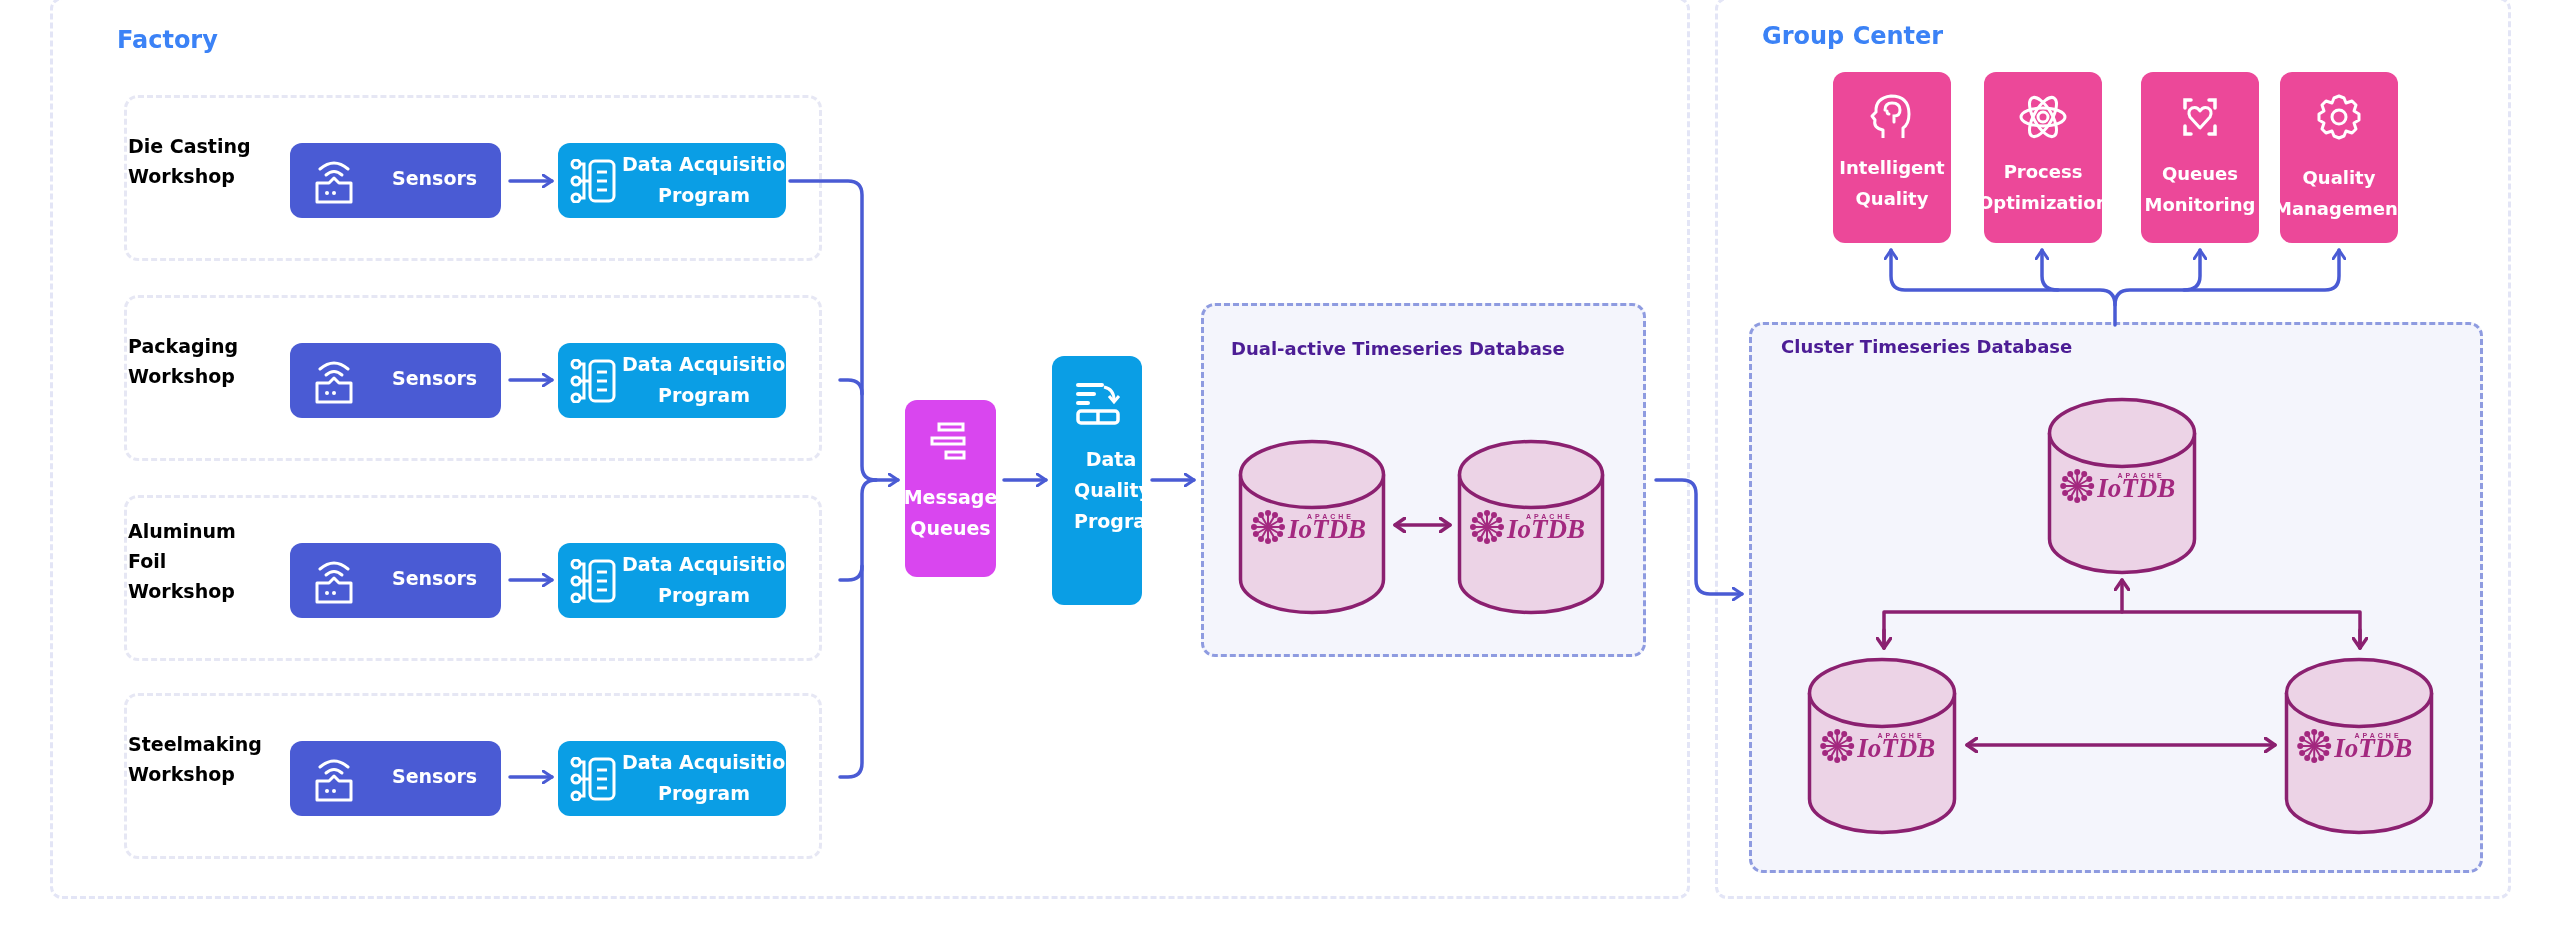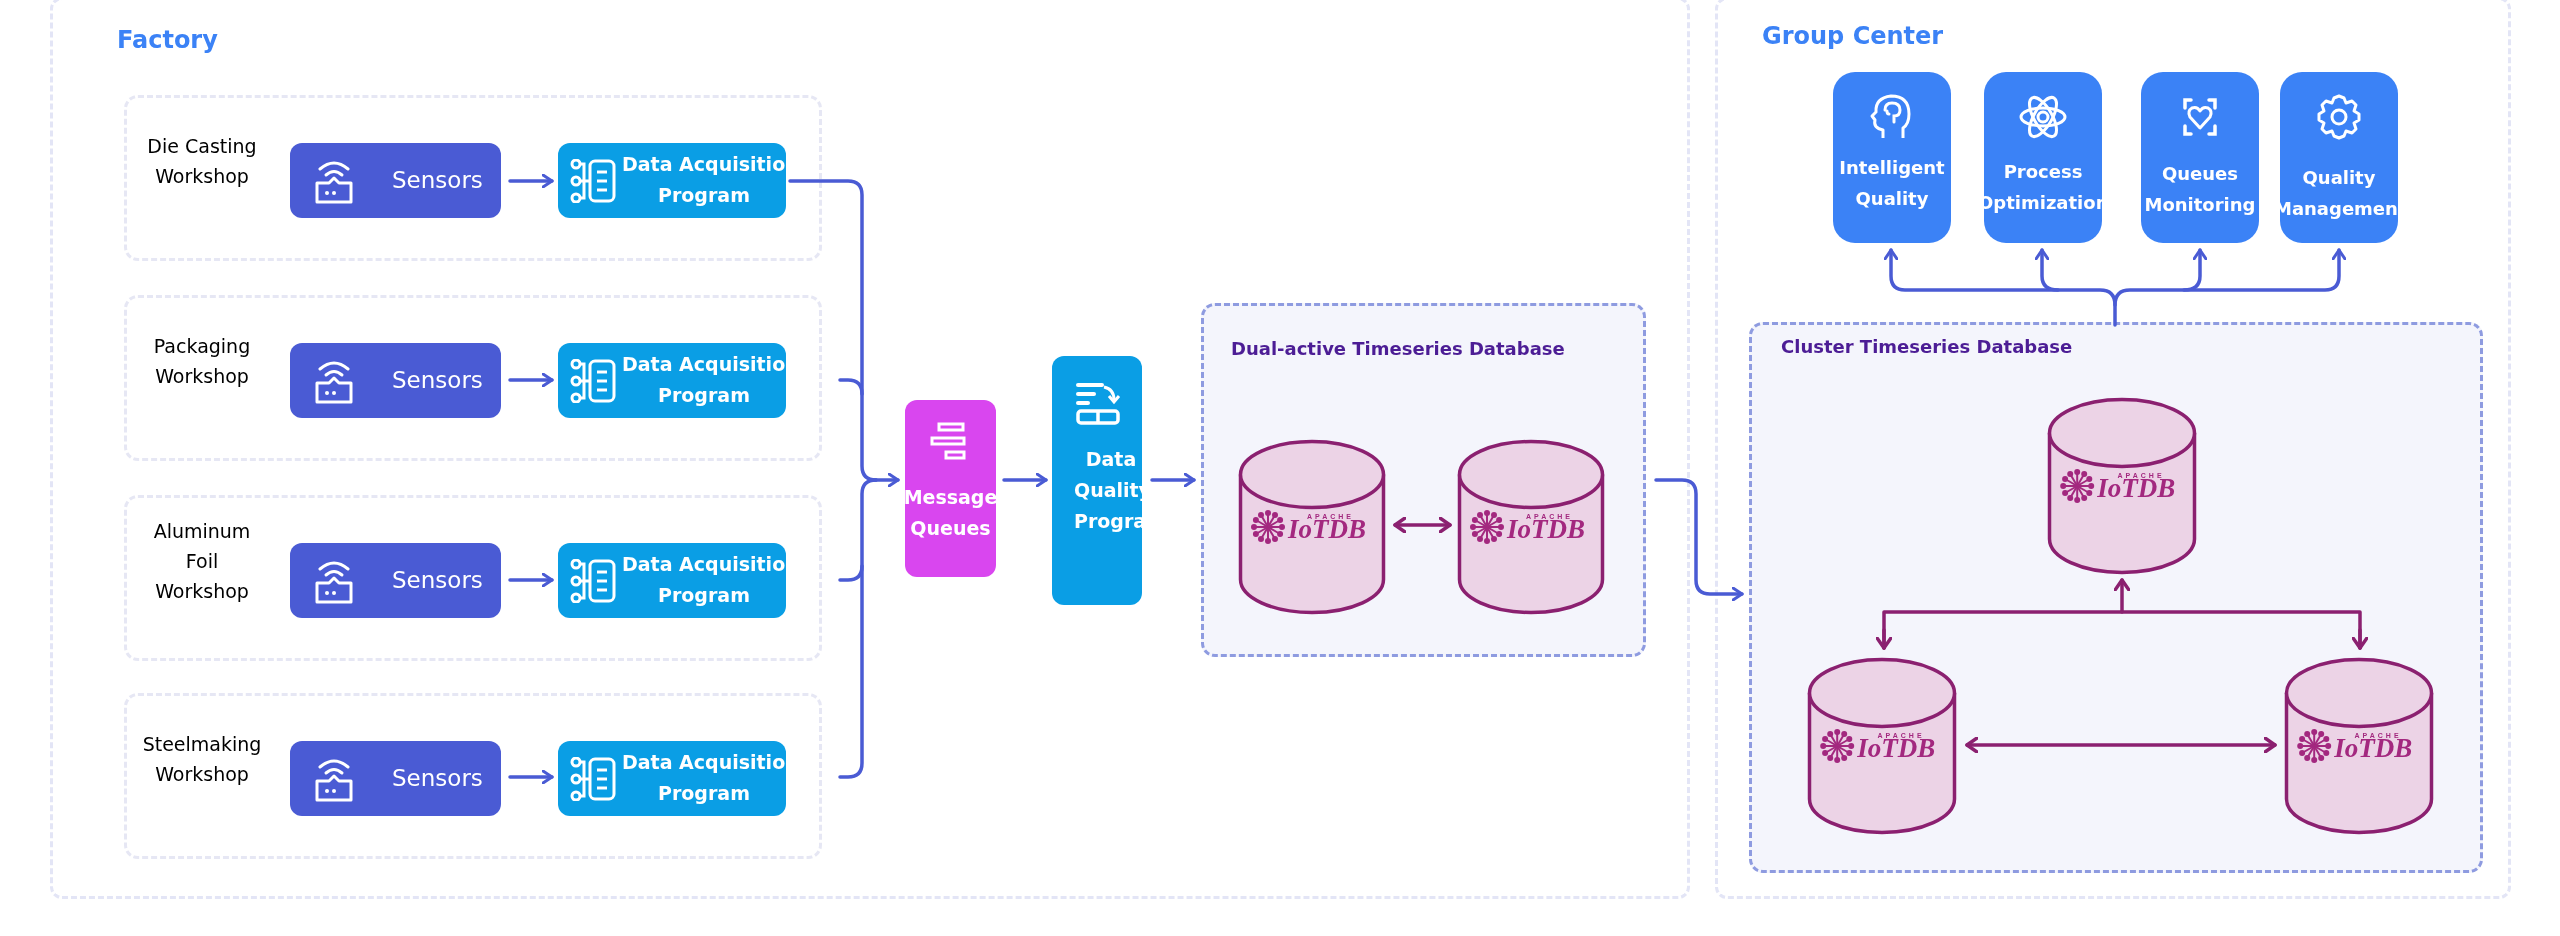--- a/index.html
+++ b/index.html
@@ -1,31 +1,31 @@
 <!DOCTYPE html>
 <html><head>
 <meta charset="utf-8">
 <style>
   * { box-sizing: border-box; margin: 0; padding: 0; }
   html, body { width: 2560px; height: 936px; background: #ffffff; overflow: hidden; }
   body { position: relative; font-family: "DejaVu Sans", "Liberation Sans", sans-serif; }
   .panel { position: absolute; border: 3px dashed #e3e5f6; border-radius: 12px; background: #ffffff; }
   .panel-title { position: absolute; font-weight: bold; font-size: 24px; color: #3b82f6; white-space: nowrap; }
   .row-box { position: absolute; border: 3px dashed #e6e7f4; border-radius: 14px; background: #fff; }
-  .row-label { position: absolute; font-weight: normal; font-size: 19px; line-height: 30px; text-align: center; color: #000; }
+  .row-label { position: absolute; font-weight: bold; font-size: 19px; line-height: 30px; color: #000; }
   .sensor { position: absolute; width: 211px; height: 75px; background: #4a5bd4; border-radius: 12px; color: #fff; }
-  .sensor .lbl { position: absolute; left: 102px; top: 24px; font-size: 23px; font-weight: normal; }
+  .sensor .lbl { position: absolute; left: 102px; top: 24px; font-size: 19px; font-weight: bold; }
   .sensor .ico { position: absolute; left: 22px; top: 14px; width: 44px; height: 48px; }
   .daq { position: absolute; width: 228px; height: 75px; background: #0a9ee5; border-radius: 12px; color: #fff; }
   .daq .ico { position: absolute; left: 12px; top: 16px; width: 50px; height: 44px; }
   .daq .lbl { position: absolute; left: 64px; top: 6px; width: 164px; font-size: 19px; font-weight: bold; line-height: 31px; text-align: center; white-space: nowrap; }
   .vbox { position: absolute; border-radius: 12px; color: #fff; text-align: center; font-weight: bold; font-size: 19px; line-height: 31px; }
   .db-box { position: absolute; border: 3px dashed #8e9be0; border-radius: 14px; background: #f4f5fc; }
   .db-title { position: absolute; font-weight: bold; font-size: 18px; color: #4c1d95; white-space: nowrap; }
-  .card { position: absolute; width: 118px; height: 171px; background: #3b82f6; border-radius: 22px; color: #fff; text-align: center; }
+  .card { position: absolute; width: 118px; height: 171px; background: #ec4899; border-radius: 12px; color: #fff; text-align: center; }
   .card .ico { position: absolute; left: 34px; top: 20px; width: 50px; height: 50px; }
   .card .lbl { position: absolute; left: -6px; right: -6px; font-weight: bold; font-size: 18px; line-height: 31px; white-space: nowrap; }
   svg.overlay { position: absolute; left: 0; top: 0; width: 2560px; height: 936px; pointer-events: none; }
   .cyl { position: absolute; }
 </style>
 </head>
 <body>
 
 <div class="panel" style="left:50px; top:-3px; width:1640px; height:902px;"></div>
 <div class="panel-title" style="left:117px; top:26px;">Factory</div>

